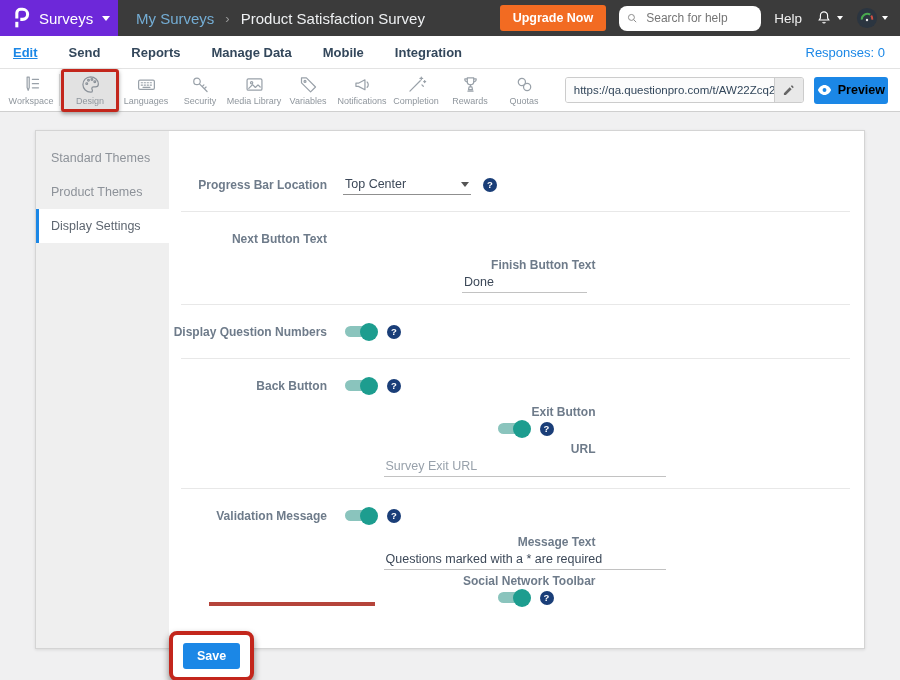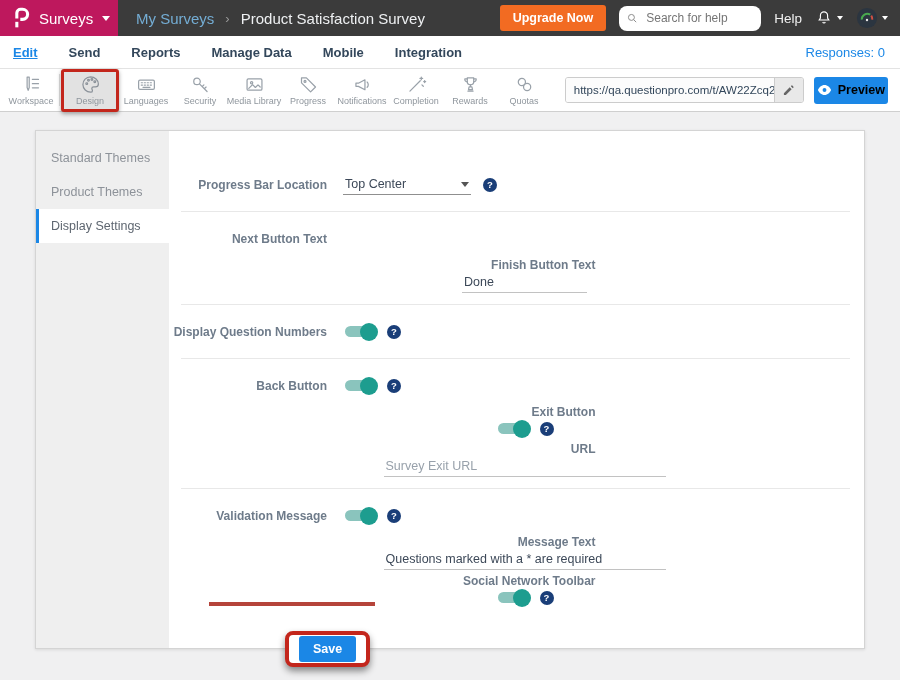--- a/index.html
+++ b/index.html
@@ -4,21 +4,21 @@
 <style>
   * { box-sizing: border-box; }
   html,body { margin:0; padding:0; }
   body {
     width:900px; height:680px; overflow:hidden;
     font-family:"Liberation Sans", sans-serif;
     background:#f0f0f1;
   }
   
   .topbar { height:36px; background:#3b3b3b; display:flex; align-items:center; }
-  .brand { width:118px; height:36px; background:#be185d; display:flex; align-items:center; gap:9px; padding-left:13px; flex-shrink:0; cursor:pointer; }
+  .brand { width:118px; height:36px; background:#6d28d9; display:flex; align-items:center; gap:9px; padding-left:13px; flex-shrink:0; cursor:pointer; }
   .brand-label { color:#fff; font-size:15px; }
   .caret-down { width:0; height:0; border-left:4px solid transparent; border-right:4px solid transparent; border-top:5px solid #fff; }
   .caret-sm { border-left-width:3.5px; border-right-width:3.5px; border-top-width:4.5px; }
   .breadcrumb { display:flex; align-items:center; gap:11px; margin-left:18px; font-size:15px; }
   .crumb-parent { color:#74add4; cursor:pointer; }
   .crumb-sep { color:#9a9a9a; font-size:13px; }
   .crumb-current { color:#eef0f2; }
   .topbar-right { margin-left:auto; display:flex; align-items:center; gap:13px; padding-right:12px; }
   .upgrade-btn { background:#f26b22; color:#fff; font-weight:bold; font-size:12.5px; padding:6px 13px; border:none; border-radius:3px; cursor:pointer; font-family:inherit; }
   .search-box { background:#fff; border-radius:8px; height:25px; width:142px; display:flex; align-items:center; padding:0 7px; gap:5px; }
@@ -57,21 +57,21 @@
   .u-input.wide { width:282px; }
   .u-input::placeholder { color:#98a1ab; }
   .select-line { width:128px; border-bottom:1px solid #8f8f8f; display:flex; align-items:center; justify-content:space-between; padding:3px 2px; font-size:12.5px; color:#3c4858; cursor:pointer; }
   .sel-caret { width:0; height:0; border-left:4px solid transparent; border-right:4px solid transparent; border-top:5px solid #555; }
   .toggle { width:30px; height:11px; background:#8ac4bd; border-radius:6px; position:relative; margin:4px 0 4px 2px; cursor:pointer; }
   .toggle .knob { position:absolute; right:-3px; top:-3.5px; width:18px; height:18px; border-radius:50%; background:#1d9d8f; }
   .help { width:14px; height:14px; border-radius:50%; background:#1a3e78; color:#fff; font-size:9.5px; font-weight:bold; display:flex; align-items:center; justify-content:center; margin-left:12px; cursor:pointer; flex-shrink:0; }
   .divider { border-top:1px solid #e8e8e8; margin:11px 14px 11px 12px; }
   .social-row { position:relative; }
   .red-underline { position:absolute; left:40px; top:28px; width:166px; height:4px; background:#b5443a; }
-  .save-wrap { margin-left:116px; margin-top:24px; display:inline-block; border:4px solid #c3261c; border-radius:8px; padding:1px 10px; background:#fff; box-shadow:0 4px 7px rgba(0,0,0,.45); }
+  .save-wrap { margin-top:24px; display:inline-block; border:4px solid #c3261c; border-radius:8px; padding:8px 10px; background:#fff; box-shadow:0 4px 7px rgba(0,0,0,.45); }
   .save-btn { background:#1b87e6; color:#fff; border:none; border-radius:3px; font-size:12.5px; font-weight:bold; padding:6px 14px; cursor:pointer; font-family:inherit; }
   svg { display:block; }
 </style>
 </head>
 <body>
 
 <div class="topbar">
   <div class="brand">
     <span>
       <svg width="17" height="22" viewBox="0 0 20 24" fill="none">
@@ -183,21 +183,21 @@
     </span>
     <span class="tool-label">Media Library</span>
   </div>
   <div class="tool-item">
     <span>
       <svg width="21" height="21" viewBox="0 0 24 24" fill="none" stroke="#99a1a9" stroke-width="1.4" stroke-linecap="round" stroke-linejoin="round">
         <path d="M4 4.5h5.6L20 14.9 14.4 20.5 4 10.1V4.5z"></path>
           <circle cx="8" cy="8.5" r="1.1"></circle>
       </svg>
     </span>
-    <span class="tool-label">Progress</span>
+    <span class="tool-label">Variables</span>
   </div>
   <div class="tool-item">
     <span>
       <svg width="21" height="21" viewBox="0 0 24 24" fill="none" stroke="#99a1a9" stroke-width="1.4" stroke-linecap="round" stroke-linejoin="round">
         <path d="M4.5 10.5v3.6h2.8l7.5 3.9V6.6l-7.5 3.9H4.5z"></path>
           <path d="M17.3 9.2a4.2 4.2 0 0 1 0 6"></path>
       </svg>
     </span>
     <span class="tool-label">Notifications</span>
   </div>

